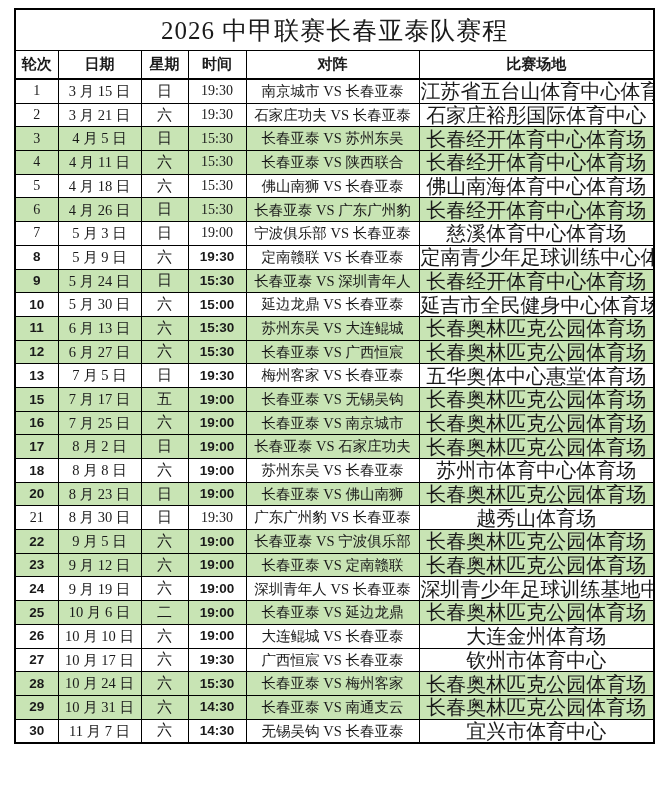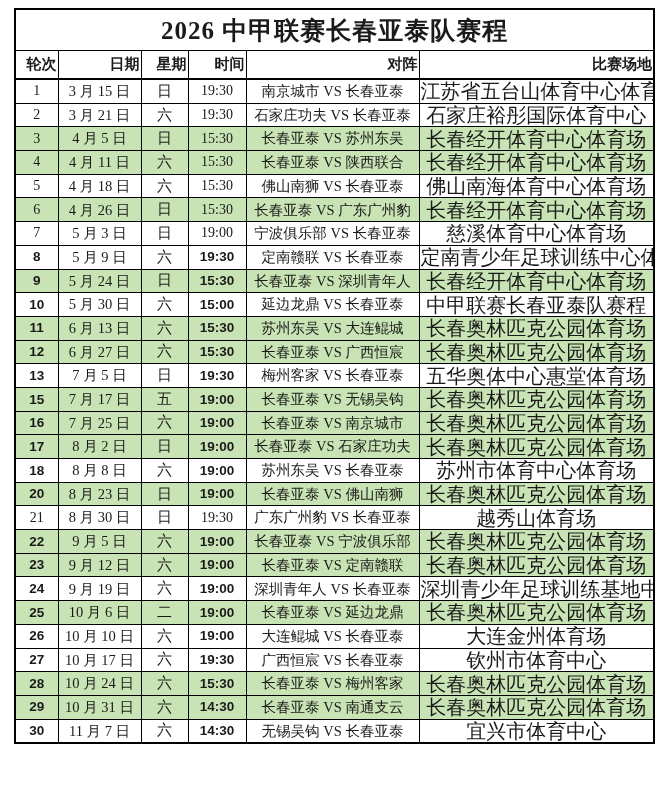--- a/index.html
+++ b/index.html
@@ -23,30 +23,29 @@
     border: 1px solid #000;
     text-align: center;
     vertical-align: middle;
     padding: 0 1px;
     white-space: nowrap;
     overflow: hidden;
   }
   .title-cell {
     height: 40px;
     font-size: 25px;
-    font-weight: bold;
+    font-weight: normal;
     letter-spacing: 1px;
     border-bottom: 2px solid #000;
   }
   thead th.colhead {
     height: 27px;
     font-size: 15px;
     font-weight: bold;
     border-bottom: 2px solid #000;
-    text-align: right;
   }
   tbody td {
     height: 22.7px;
     font-size: 15px;
     line-height: 1;
   }
   tbody td.c-round { font-size: 14px; }
   tbody td.c-date  { font-size: 14.5px; }
   tbody td.c-time  { font-size: 14px; }
   tbody td.c-match { font-size: 14.5px; }
@@ -156,21 +155,21 @@
         <td class="c-time">15:30</td>
         <td class="c-match">长春亚泰 VS 深圳青年人</td>
         <td class="c-venue">长春经开体育中心体育场</td>
       </tr>
       <tr class="boldnum">
         <td class="c-round">10</td>
         <td class="c-date">5 月 30 日</td>
         <td class="c-day">六</td>
         <td class="c-time">15:00</td>
         <td class="c-match">延边龙鼎 VS 长春亚泰</td>
-        <td class="c-venue">中甲联赛长春亚泰队赛程</td>
+        <td class="c-venue">延吉市全民健身中心体育场</td>
       </tr>
       <tr class="home boldnum">
         <td class="c-round">11</td>
         <td class="c-date">6 月 13 日</td>
         <td class="c-day">六</td>
         <td class="c-time">15:30</td>
         <td class="c-match">苏州东吴 VS 大连鲲城</td>
         <td class="c-venue">长春奥林匹克公园体育场</td>
       </tr>
       <tr class="home boldnum">

